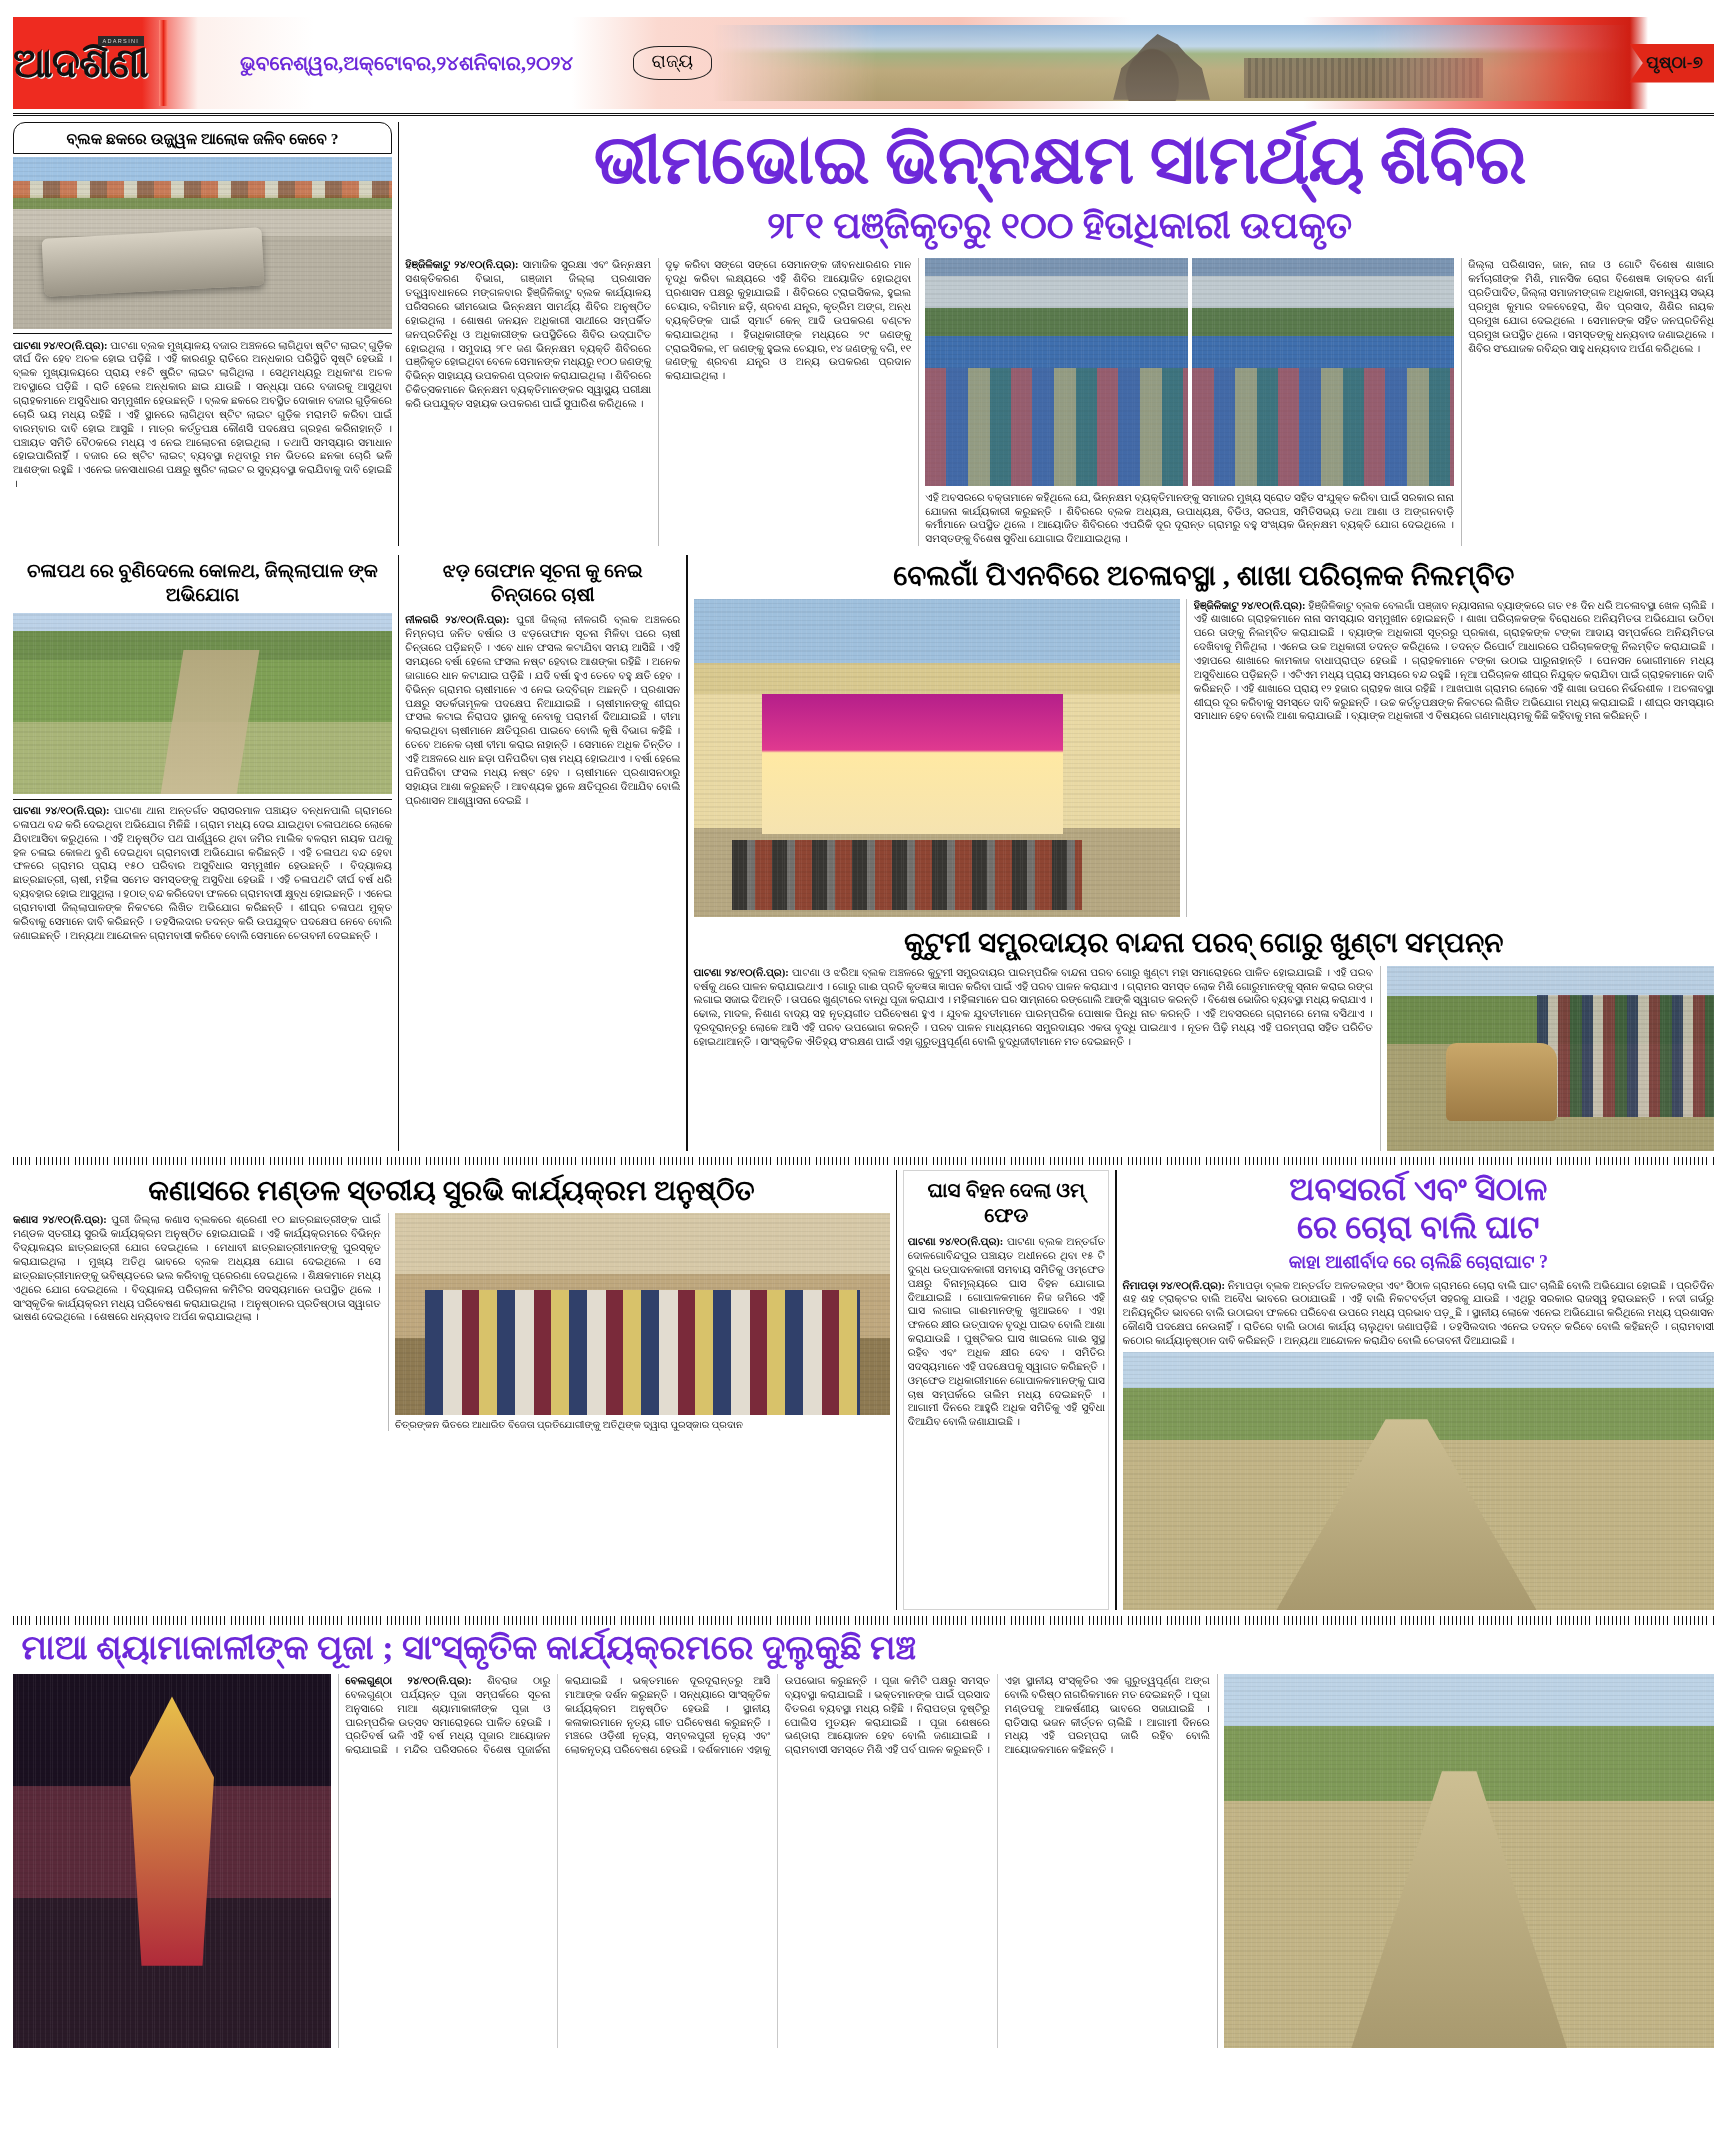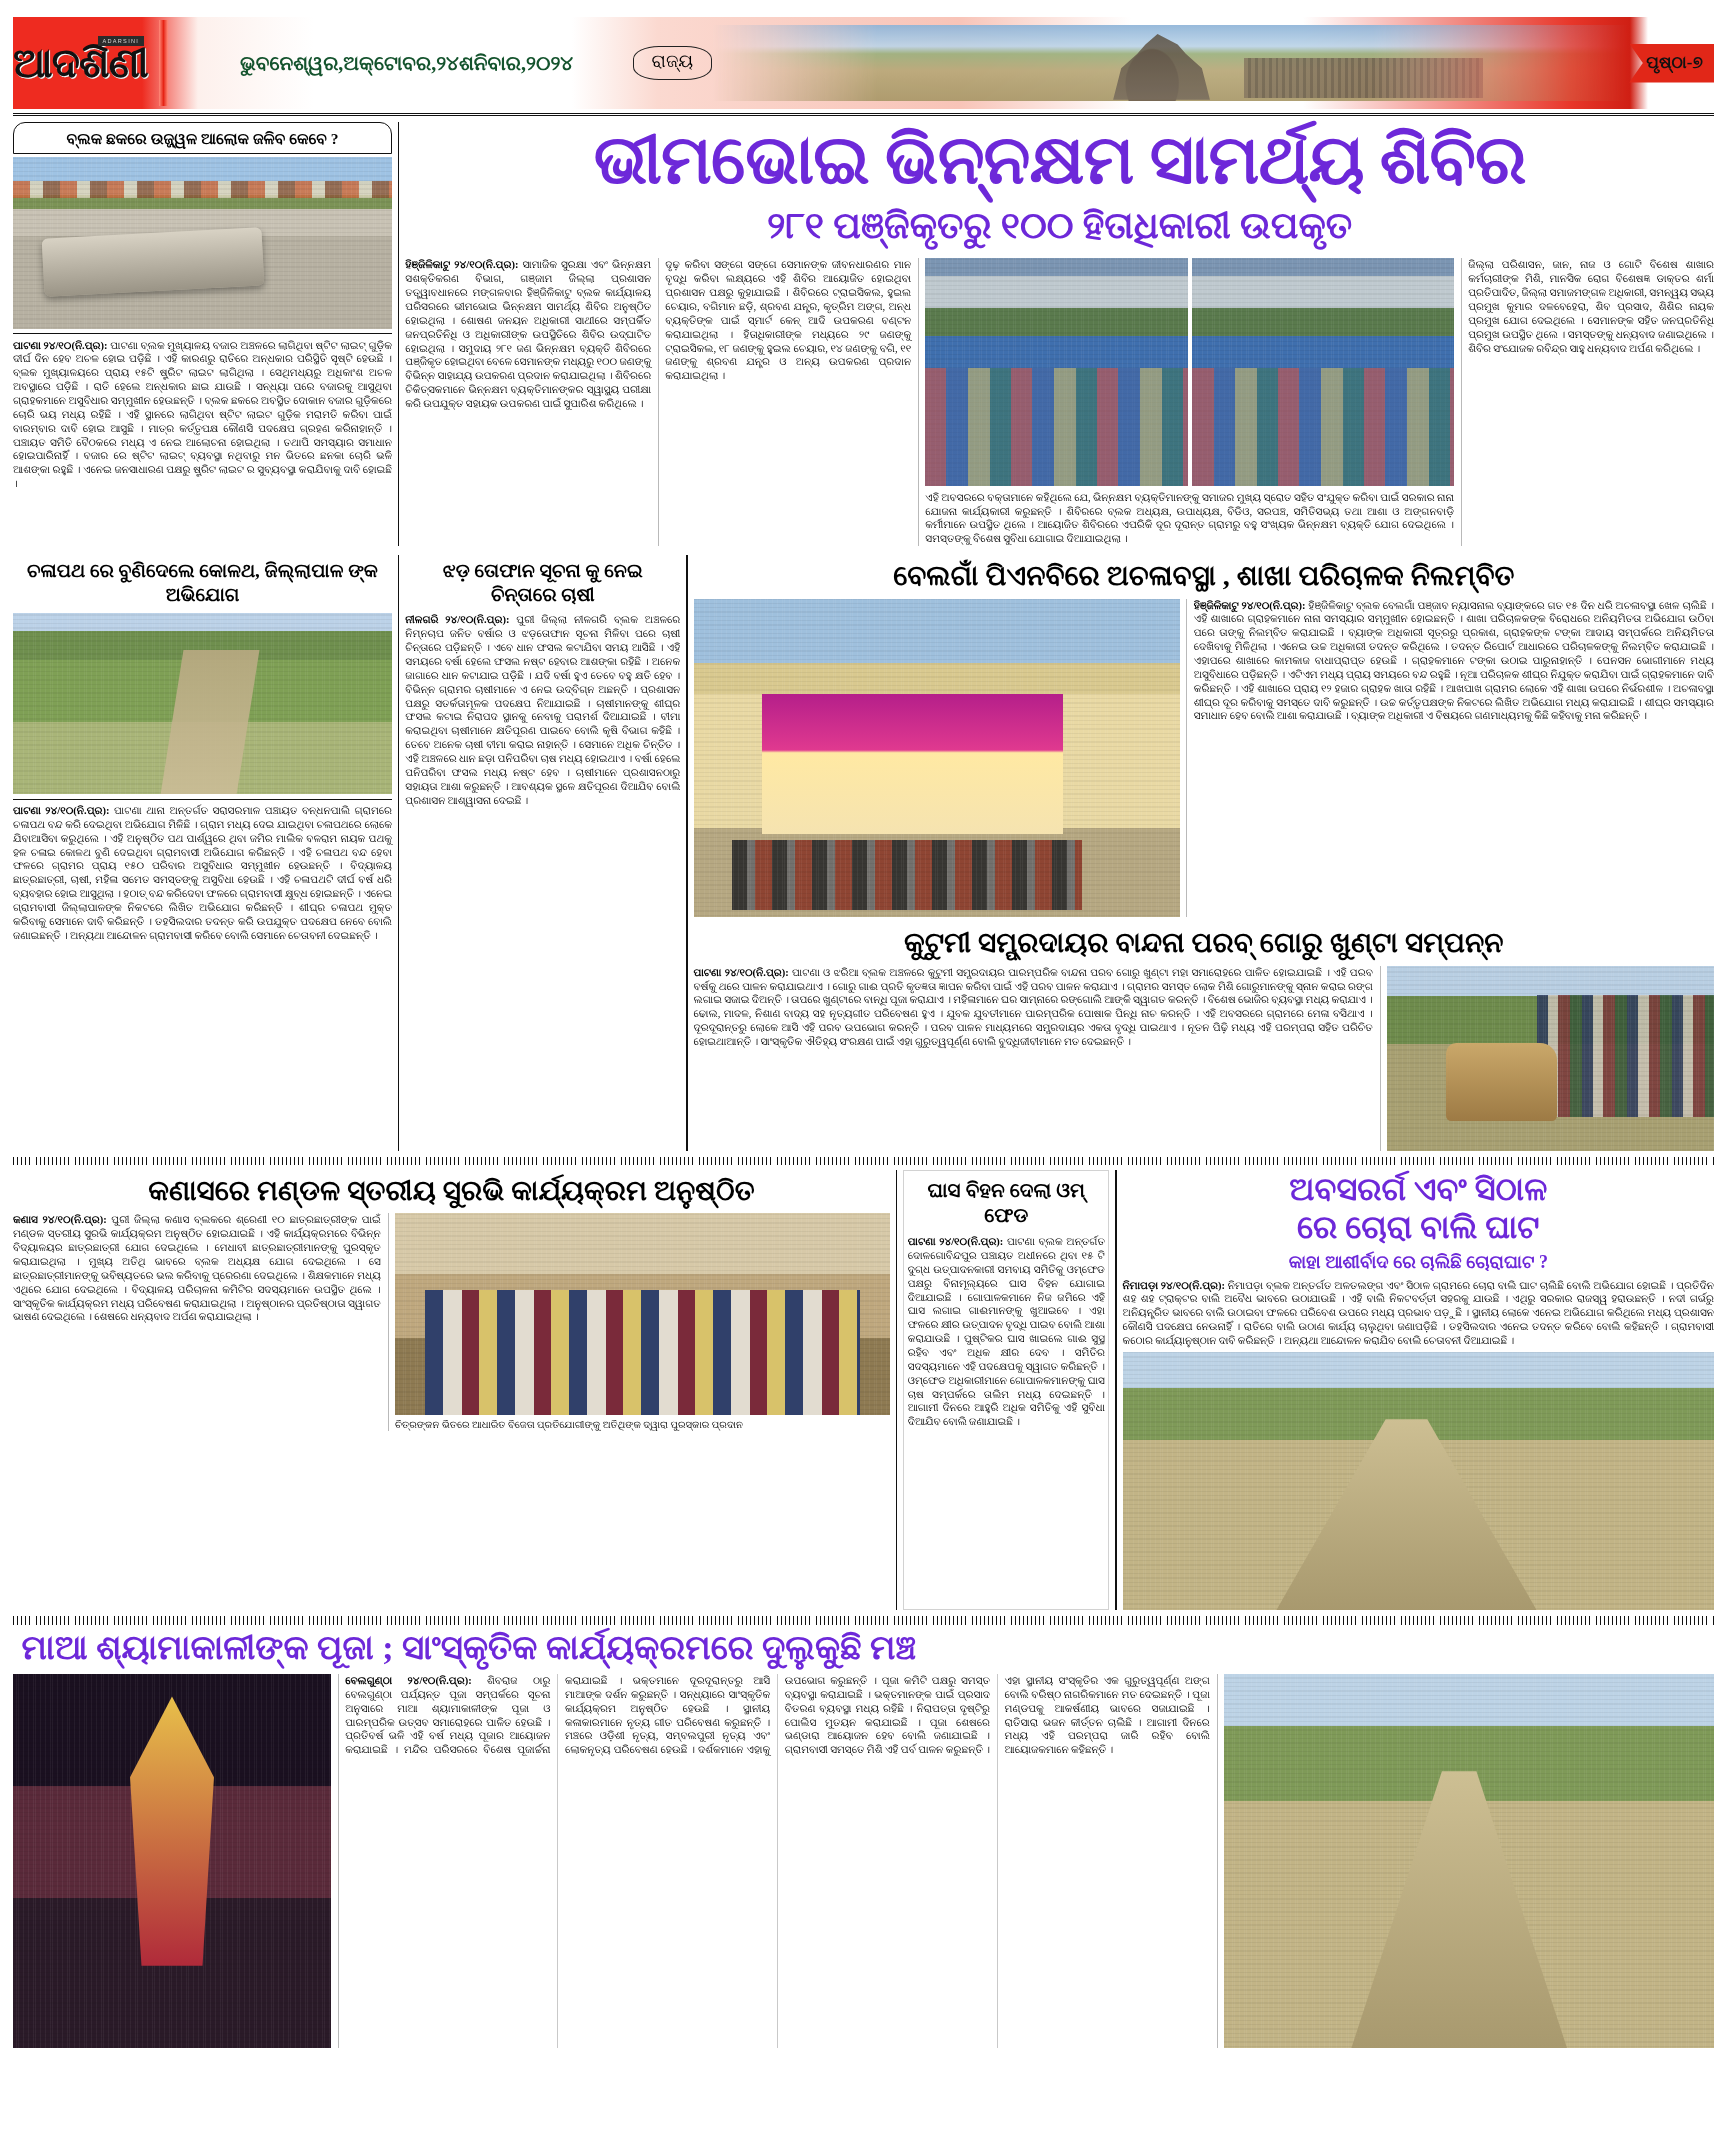--- a/index.html
+++ b/index.html
@@ -63,21 +63,21 @@
     width: 8.6px; margin: 3.4px 0;
     background: linear-gradient(90deg, #ff8d7c, #e62415, #ff8d7c);
   }
   .date-line {
     position: relative; z-index: 3;
     flex: 0 0 465px;
     display: flex; align-items: center; justify-content: center;
     font-family: "Liberation Serif", "DejaVu Serif", serif;
     font-weight: bold;
     font-size: 20px;
-    color: #14532d;
+    color: #6d28d9;
     padding-left: 13px;
   }
   .section-pill {
     position: relative; z-index: 3;
     align-self: center;
     border: 1.3px solid #222;
     border-radius: 26px / 13px;
     padding: 4.3px 18px 6.9px 18px;
     font-family: "Liberation Serif", "DejaVu Serif", serif;
     font-weight: normal;

